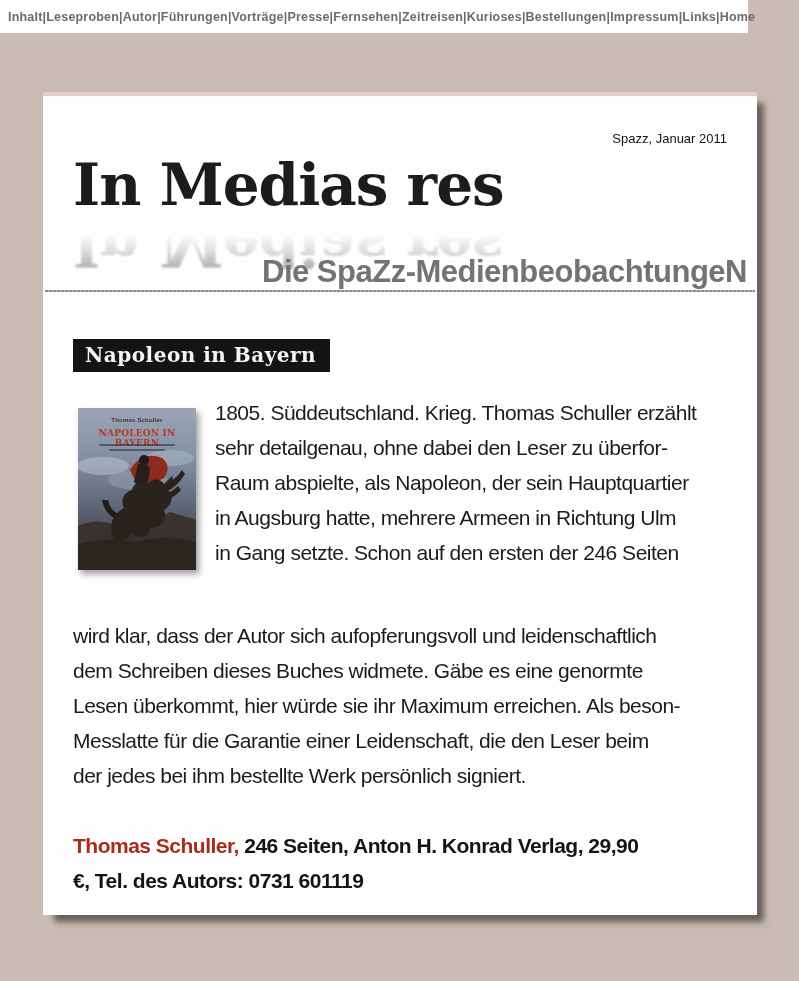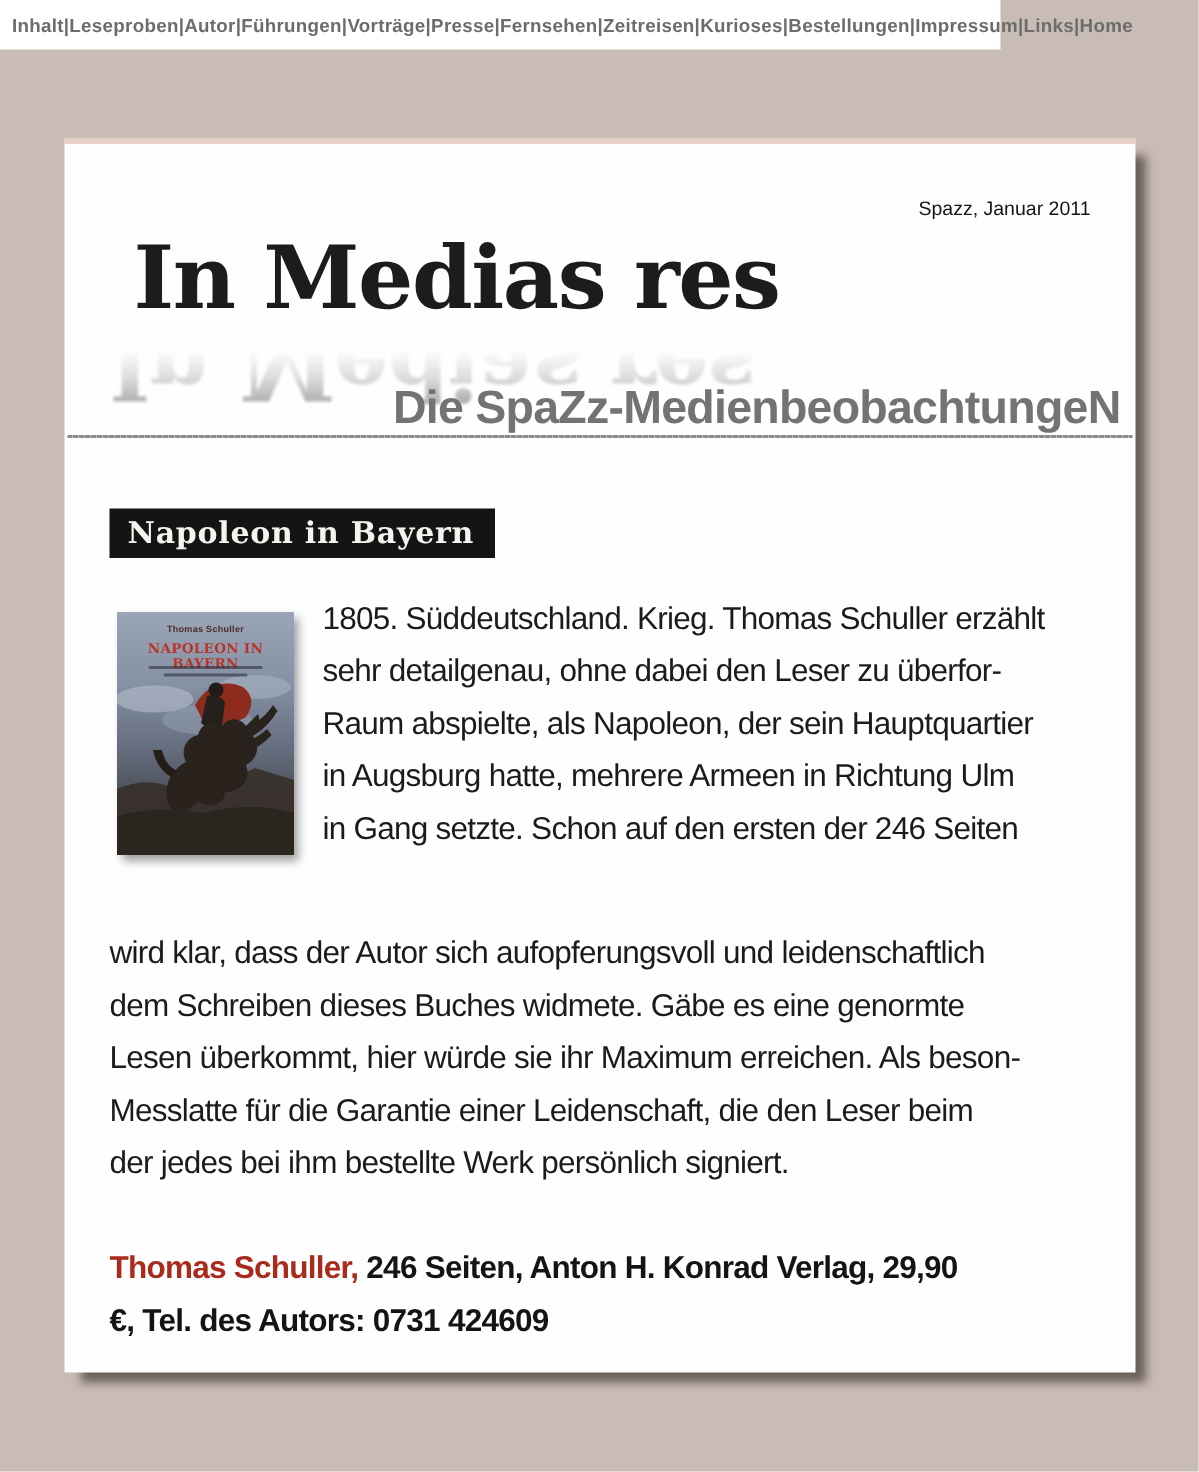--- a/index.html
+++ b/index.html
@@ -7,21 +7,21 @@
     width: 799px; height: 981px;
     background: #c9bcb4;
     font-family: "Liberation Sans", sans-serif;
     overflow: hidden;
     position: relative;
   }
 
   
   .navbar {
     position: absolute; left: 0; top: 0;
-    width: 667px; height: 33px;
+    width: 748px; height: 33px;
     background: #ffffff;
     display: flex; align-items: center;
     justify-content: space-between;
     padding: 14px 8px; box-sizing: border-box;
   }
   .nav-item {
     font-size: 12.5px; font-weight: bold;
     color: #6c6c6c; white-space: nowrap;
     cursor: pointer; letter-spacing: 0.2px;
   }
@@ -38,21 +38,21 @@
 
   .source-label {
     position: absolute; top: 12px; right: 30px;
     font-size: 13px; color: #151515; margin-top: 23px;
   }
 
   .big-title {
     position: absolute; left: 30px; top: 58px;
     font-family: "DejaVu Serif", "Liberation Serif", serif;
     font-weight: bold; font-size: 58px; line-height: 62px;
-    color: #1c1c1c; letter-spacing: -1px; white-space: nowrap; margin-left: 16px;
+    color: #1c1c1c; letter-spacing: -1px; white-space: nowrap;
   }
   .title-reflect {
     position: absolute; left: 30px; top: 118px;
     font-family: "DejaVu Serif", "Liberation Serif", serif;
     font-weight: bold; font-size: 58px; line-height: 62px;
     letter-spacing: -1px; white-space: nowrap;
     color: #4a4a4a;
     transform: scaleY(-1);
     filter: blur(1px);
     -webkit-mask-image: linear-gradient(to bottom, rgba(0,0,0,0.55) 0%, rgba(0,0,0,0.18) 40%, transparent 68%);
@@ -194,16 +194,16 @@
   <div class="body-lines lines-full">
     <div>wird klar, dass der Autor sich aufopferungsvoll und leidenschaftlich</div>
     <div>dem Schreiben dieses Buches widmete. Gäbe es eine genormte</div>
     <div>Lesen überkommt, hier würde sie ihr Maximum erreichen. Als beson-</div>
     <div>Messlatte für die Garantie einer Leidenschaft, die den Leser beim</div>
     <div>der jedes bei ihm bestellte Werk persönlich signiert.</div>
   </div>
 
   <div class="publisher-block">
     <div><span class="publisher-red">Thomas Schuller,</span><span> 246 Seiten, Anton H. Konrad Verlag, 29,90</span></div>
-    <div>€, Tel. des Autors: 0731 424609</div>
+    <div>€, Tel. des Autors: 0731 601119</div>
   </div>
 
 </div>
 
 </body></html>

